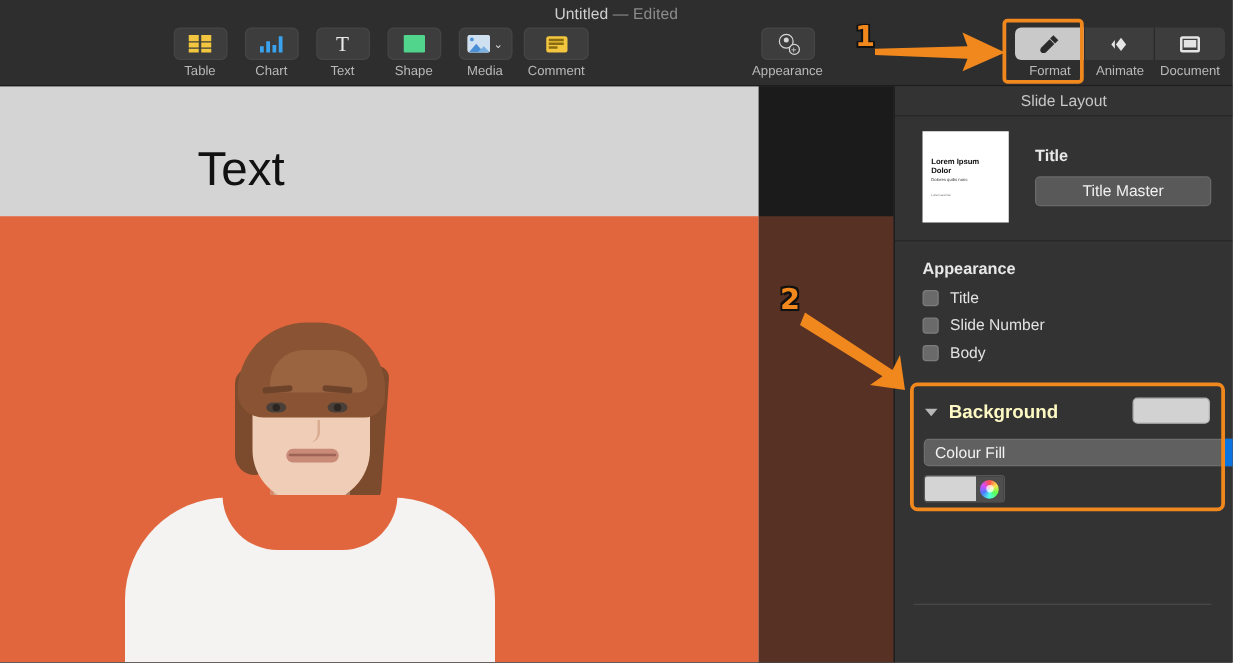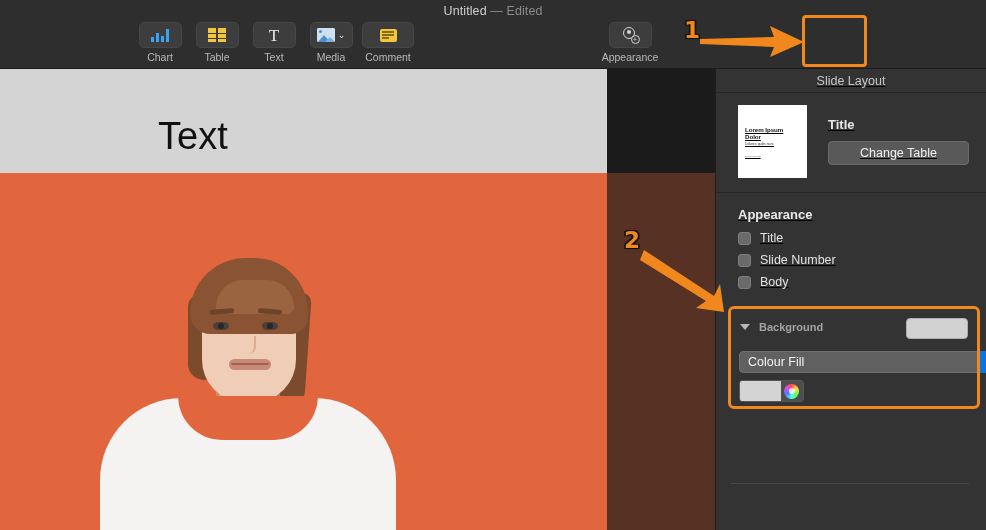--- a/index.html
+++ b/index.html
@@ -148,21 +148,21 @@
     background: rgba(25,25,25,.86);
   }
   .slide-dim .below {
     position: absolute; left: 0; top: 104px; width: 108px; height: 357px;
     background: rgba(226,102,61,.30);
   }
 
   
   .sidebar {
     position: absolute; right: 0; top: 69px; width: 271px; height: 461px;
-    background: #333333; border-left: 1px solid #1e1e1e; text-decoration: underline;
+    background: #333333; border-left: 1px solid #1e1e1e;
   }
   .sb-header {
     height: 24px; line-height: 24px; text-align: center;
     font-size: 12.5px; color: #c6c6c6;
     border-bottom: 1px solid #272727; background: #333;
   }
   .sb-master {
     display: flex; align-items: flex-start; padding: 12px 0 14px 22px;
     border-bottom: 1px solid #272727;
   }
@@ -189,21 +189,21 @@
   }
   .cbrow .cl { font-size: 12.5px; color: #e2e2e2; margin-left: 9px; }
 
   .bg-box {
     position: absolute; left: 728px; top: 306px; width: 252px; height: 103px;
     border: 3px solid #f1881e; border-radius: 6px;
   }
   .bg-inner { position: absolute; left: 731px; top: 309px; width: 246px; height: 97px; }
   .bg-head { display: flex; align-items: center; padding: 12px 0 0 9px; }
   .tri { width: 0;height:0;border-left:5px solid transparent;border-right:5px solid transparent;border-top:6px solid #b7b7b7; margin-right: 9px;}
-  .bg-label { font-size: 11px; font-weight: bold; color: #a3a3a3; }
+  .bg-label { font-size: 15px; font-weight: bold; color: #fef9c3; }
   .bg-swatch {
     position: absolute; right: 9px; top: 9px; width: 62px; height: 21px;
     background: #d2d2d2; border-radius: 4px; border: 1px solid #aeaeae;
   }
   .select {
     position: absolute; left: 8px; top: 42px; width: 262px; height: 22px;
     background: #606060; border: 1px solid #6e6e6e; border-radius: 4px;
     display: flex; align-items: center;
   }
   .select .sv { font-size: 12.5px; color: #f2f2f2; padding-left: 8px; }
@@ -266,51 +266,57 @@
     <div class="win-title">
       <span>Untitled</span>
       <span class="edited">—</span>
       <span class="edited">Edited</span>
     </div>
 
     <div class="tgroup" id="grp-left">
 
       <div class="tbtn">
         <div class="glyph">
+          <span class="ic-table">
+              <i></i>
+              <i></i>
+              <i></i>
+              <i></i>
+              <i></i>
+              <i></i>
+            </span>
+        </div>
+        <div class="lbl">Table</div>
+      </div>
+
+      <div class="tbtn">
+        <div class="glyph">
           <span class="ic-chart">
               <i style="height:5px"></i>
               <i style="height:9px"></i>
               <i style="height:6px"></i>
               <i style="height:13px"></i>
             </span>
         </div>
         <div class="lbl">Chart</div>
       </div>
 
       <div class="tbtn">
         <div class="glyph">
-          <span class="ic-table">
-              <i></i>
-              <i></i>
-              <i></i>
-              <i></i>
-              <i></i>
-              <i></i>
-            </span>
-        </div>
-        <div class="lbl">Table</div>
-      </div>
-
-      <div class="tbtn">
-        <div class="glyph">
           <span class="ic-text">T</span>
         </div>
         <div class="lbl">Text</div>
       </div>
 
+      <div class="tbtn">
+        <div class="glyph">
+          <span class="ic-shape"></span>
+        </div>
+        <div class="lbl">Shape</div>
+      </div>
 
       <div class="tbtn">
         <div class="glyph">
           <span class="ic-media">
               <span class="sky"></span>
               <span class="sun"></span>
               <span class="mt"></span>
               <span class="mt2"></span>
             </span>
           <span class="chev">⌄</span>
@@ -335,20 +341,48 @@
         <div class="glyph">
           <span class="ic-collab">
               <span class="head"></span>
               <span class="plus">+</span>
             </span>
         </div>
         <div class="lbl">Appearance</div>
       </div>
     </div>
 
+    <div class="tgroup" id="grp-right">
+      <div class="tbtn active">
+        <div class="glyph">
+          <svg class="ic-format" viewBox="0 0 20 18">
+            <path d="M13.4 1.2 L17.6 5.4 L14.8 8.2 L10.6 4 Z" fill="#2b2b2b"></path>
+            <path d="M10.2 4.6 L14.2 8.6 L7.2 15.6 C6.2 16.6 4 16.6 3 15.6 C2 14.6 2 12.9 3.2 11.6 Z" fill="#2b2b2b"></path>
+          </svg>
+        </div>
+        <div class="lbl">Format</div>
+      </div>
+
+      <div class="tbtn">
+        <div class="glyph">
+          <svg class="ic-animate" viewBox="0 0 22 16">
+            <path d="M7 8 L12 1.5 L17 8 L12 14.5 Z" fill="#e6e6e6"></path>
+            <path d="M2.5 8 L6 3.6 L6 12.4 Z" fill="#e6e6e6"></path>
+          </svg>
+        </div>
+        <div class="lbl">Animate</div>
+      </div>
+
+      <div class="tbtn">
+        <div class="glyph">
+          <span class="ic-doc"></span>
+        </div>
+        <div class="lbl">Document</div>
+      </div>
+    </div>
   </div>
 
   <div class="canvas-area">
     <div class="slide">
 
       <div class="slide-photo">
         <div class="person">
           <div class="p-hair-side2"></div>
           <div class="p-hair-side"></div>
           <div class="p-neck"></div>
@@ -378,21 +412,21 @@
     <div class="sb-header">Slide Layout</div>
 
     <div class="sb-master">
       <div class="thumb">
         <div class="t1">Lorem Ipsum Dolor</div>
         <div class="t2">Dolores quibs nunc</div>
         <div class="t3">Lorem sed nisi</div>
       </div>
       <div class="sb-master-right">
         <div class="sb-master-title">Title</div>
-        <div class="btn-grey">Change Table</div>
+        <div class="btn-grey">Title Master</div>
       </div>
     </div>
 
     <div class="sb-section">
       <div class="sb-h">Appearance</div>
 
       <div class="cbrow">
         <span class="cbox"></span>
         <span class="cl">Title</span>
       </div>

